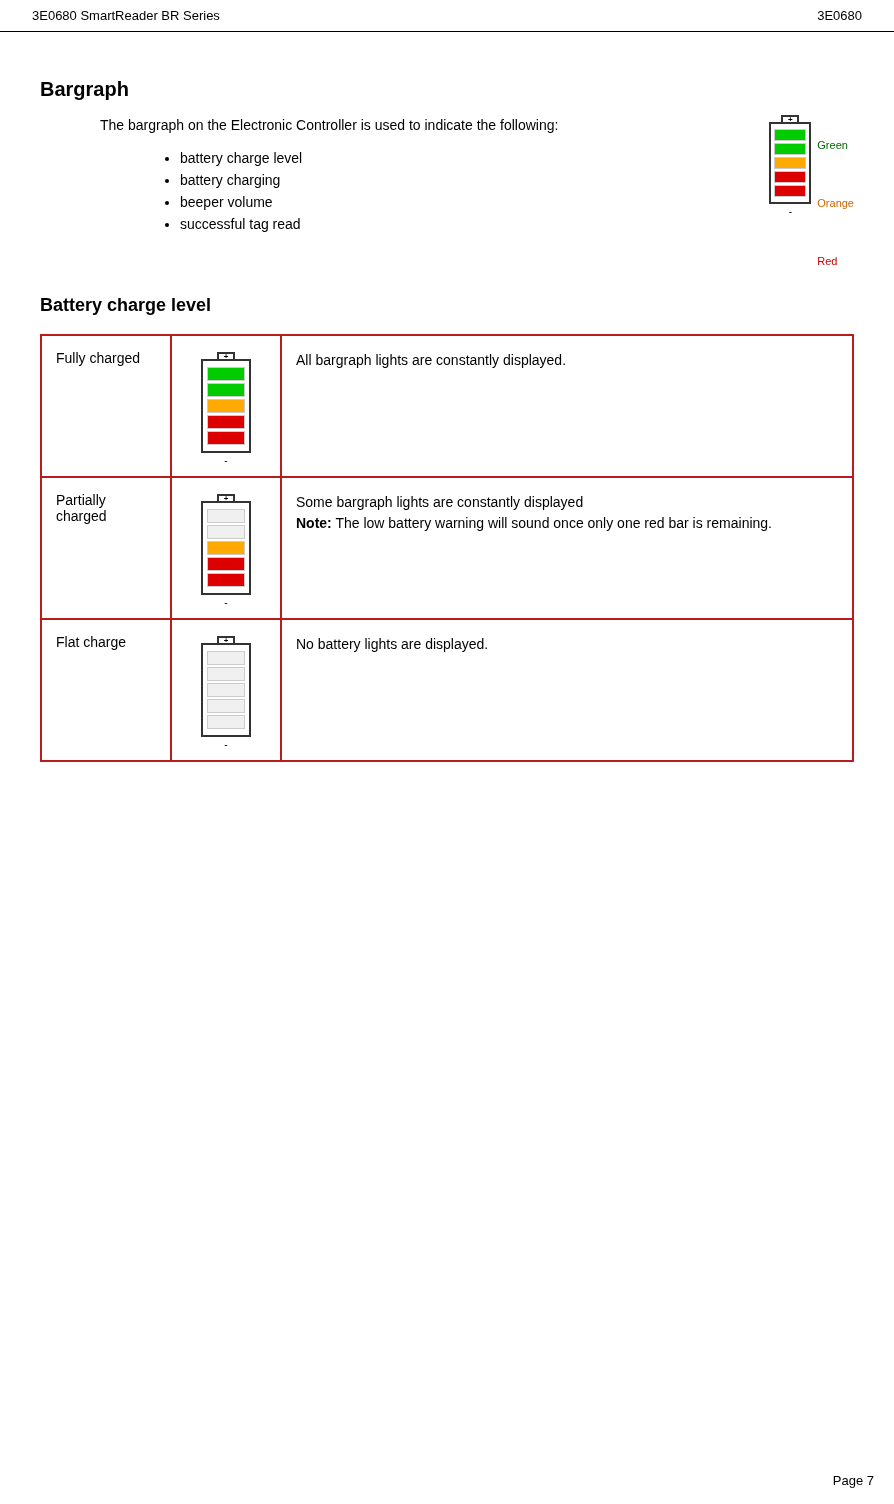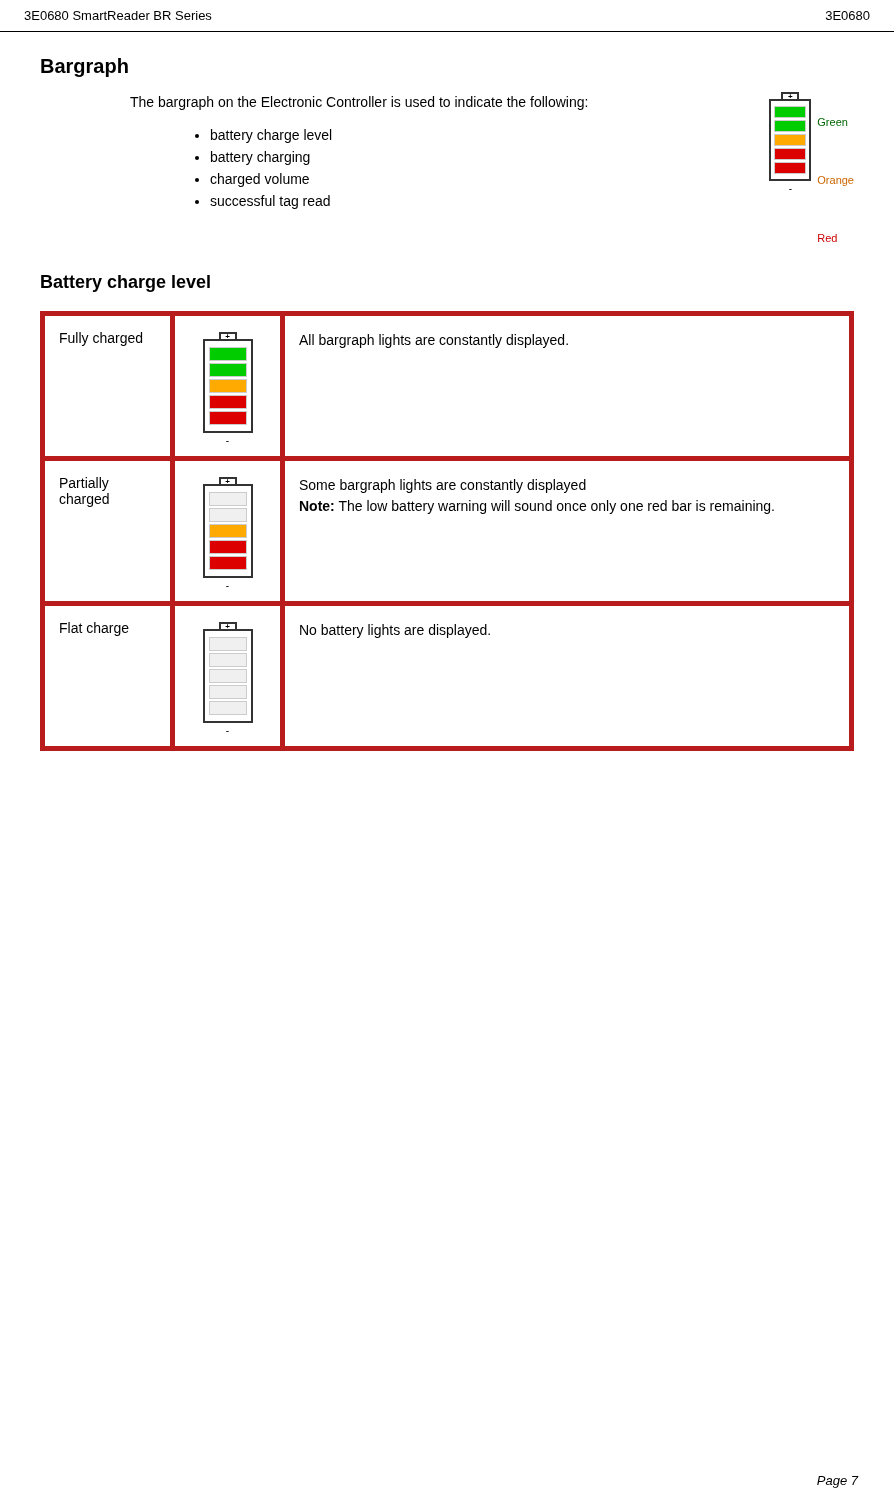--- a/index.html
+++ b/index.html
@@ -8,39 +8,38 @@
       font-size: 14px;
       background: #fff;
       color: #000;
       width: 894px;
       min-height: 1504px;
       position: relative;
     }
     .page-header {
       display: flex;
       justify-content: space-between;
-      padding: 8px 24px;
+      padding: 8px 32px;
       border-bottom: 1px solid #000;
       font-size: 13px;
     }
     .page-footer {
       position: absolute;
       bottom: 16px;
-      right: 36px;
+      right: 20px;
       font-size: 13px;
-      font-style: italic;
     }
     .content {
       padding: 20px 40px 60px 40px;
     }
     .section-title {
       font-size: 20px;
       font-weight: bold;
       margin-bottom: 14px;
-      margin-top: 3px;
+      margin-top: 26px;
     }
     .section-title-2 {
       font-size: 18px;
       font-weight: bold;
       margin-bottom: 18px;
       margin-top: 10px;
     }
     .bullet-list {
       margin-left: 80px;
       margin-bottom: 10px;
@@ -63,21 +62,21 @@
     .legend-red { color: #cc0000; }
 
     
     .charge-table {
       width: 100%;
       border-collapse: collapse;
       margin-top: 10px;
       margin-bottom: 30px;
     }
     .charge-table td {
-      border: 5px solid #b91c1c;
+      border: 2px solid #b91c1c;
       vertical-align: middle;
       padding: 12px 14px;
     }
     .charge-table .label-cell {
       width: 130px;
       font-size: 14px;
       vertical-align: top;
       padding-top: 14px;
     }
     .charge-table .image-cell {
@@ -127,21 +126,21 @@
     .batt-minus-sm {
       font-size: 10px;
       text-align: center;
       margin-top: 2px;
     }
 
     
     .intro-row {
       display: flex;
       align-items: flex-start;
-      margin-left: 90px;
+      margin-left: 60px;
       margin-bottom: 24px;
     }
     .intro-row-left { flex: 1; }
     .intro-row-right {
       display: flex;
       align-items: flex-start;
       margin-left: 20px;
     }
     .legend-col {
       display: flex;
@@ -164,21 +163,21 @@
 
   <div>
     <div class="section-title">Bargraph</div>
 
     <div class="intro-row">
       <div class="intro-row-left">
         <p style="margin-bottom:14px; line-height:1.5;">The bargraph on the Electronic Controller is used to indicate the following:</p>
         <ul class="bullet-list">
           <li>battery charge level</li>
           <li>battery charging</li>
-          <li>charged volume</li>
+          <li>beeper volume</li>
           <li>successful tag read</li>
         </ul>
       </div>
       <div class="intro-row-right">
 
         <div class="batt-wrap">
           <div class="batt-tip-sm">+</div>
           <div class="batt-body-sm">
             <div class="batt-bar-sm bar-green"></div>
             <div class="batt-bar-sm bar-green"></div>

